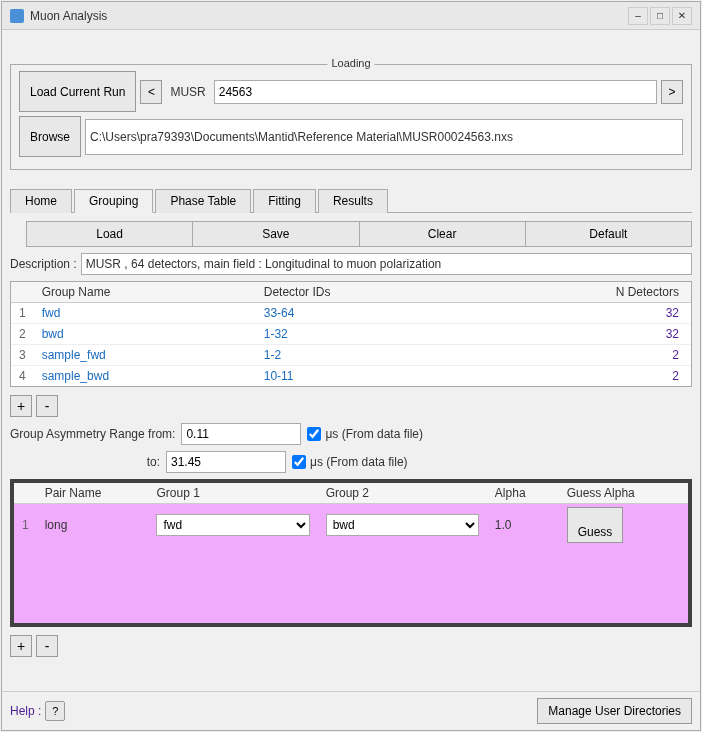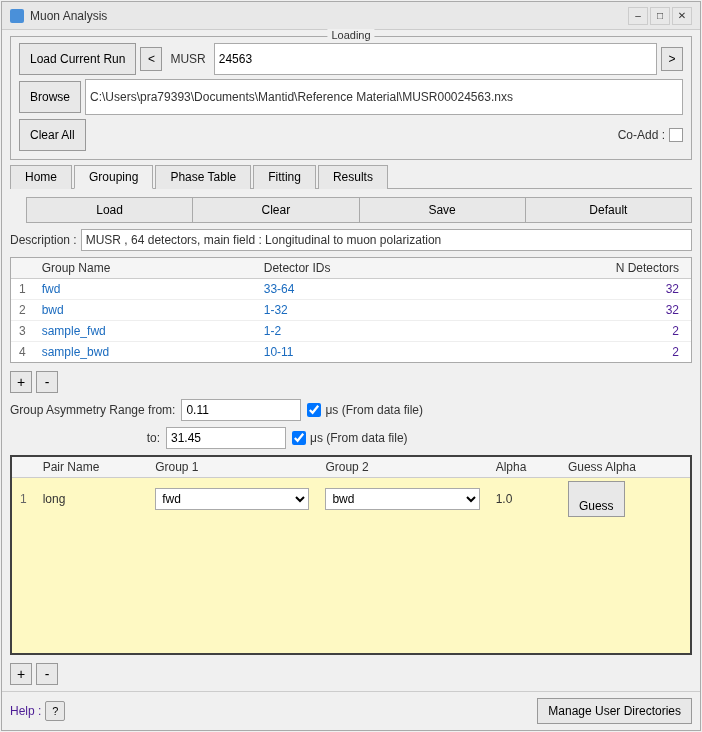--- a/index.html
+++ b/index.html
@@ -13,20 +13,21 @@
       width: 702px;
       height: 732px;
     }
     .window {
       width: 700px;
       height: 730px;
       background: #f0f0f0;
       border: 1px solid #aaa;
       display: flex;
       flex-direction: column;
+      gap: 28px;
     }
     .title-bar {
       background: #e8e8e8;
       border-bottom: 1px solid #ccc;
       padding: 4px 8px;
       display: flex;
       align-items: center;
       justify-content: space-between;
       height: 28px;
     }
@@ -91,39 +92,39 @@
       align-items: center;
       gap: 4px;
       margin-bottom: 4px;
     }
     .btn {
       background: #e8e8e8;
       border: 1px solid #999;
       padding: 3px 10px;
       cursor: pointer;
       font-size: 12px;
-      height: 32px;
+      height: 41px;
       display: flex;
       align-items: center;
       justify-content: center;
       white-space: nowrap;
     }
     .btn-small {
       width: 22px;
       height: 24px;
       padding: 0;
     }
     .musr-label {
       font-size: 12px;
       color: #333;
       padding: 0 4px;
     }
     .run-input {
       flex: 1;
-      height: 32px;
+      height: 24px;
       border: 1px solid #aaa;
       padding: 2px 4px;
       font-size: 12px;
       background: white;
     }
     .path-input {
       flex: 1;
       height: 36px;
       border: 1px solid #aaa;
       padding: 2px 4px;
@@ -146,21 +147,21 @@
       height: 14px;
       border: 1px solid #999;
       background: white;
       cursor: pointer;
     }
 
     
     .tabs {
       display: flex;
       border-bottom: 1px solid #aaa;
-      margin-top: 0;
+      margin-top: 14px;
     }
     .tab {
       padding: 4px 14px;
       border: 1px solid #aaa;
       border-bottom: none;
       background: #e8e8e8;
       cursor: pointer;
       font-size: 12px;
       margin-right: 2px;
       position: relative;
@@ -301,22 +302,22 @@
     .checkbox-label {
       display: flex;
       align-items: center;
       gap: 4px;
       font-size: 12px;
       color: #333;
     }
 
     
     .pair-table-container {
-      border: 2px solid #404040;
-      background: #fef9c3;
+      border: 4px solid #404040;
+      background: #f0abfc;
       flex: 1;
     }
     .pair-table {
       width: 100%;
       border-collapse: collapse;
       font-size: 12px;
     }
     .pair-table th {
       background: #f5f5f5;
       border-bottom: 1px solid #ccc;
@@ -414,27 +415,20 @@
         <button class="btn">Load Current Run</button>
         <button class="btn btn-small">&lt;</button>
         <span class="musr-label">MUSR</span>
         <input class="run-input" type="text" value="24563" style="">
         <button class="btn btn-small">&gt;</button>
       </div>
       <div class="loading-row">
         <button class="btn">Browse</button>
         <input class="path-input" type="text" value="C:\Users\pra79393\Documents\Mantid\Reference Material\MUSR00024563.nxs" style="">
       </div>
-      <div style="display:flex; justify-content:space-between; align-items:center;">
-        <button class="btn">Clear All</button>
-        <div class="coadd-row">
-          <span class="coadd-label">Co-Add :</span>
-          <div class="checkbox"></div>
-        </div>
-      </div>
     </div>
 
     <div class="tabs">
       <div class="tab">
         <span>Home</span>
       </div>
       <div class="tab active">
         <span>Grouping</span>
       </div>
       <div class="tab">
@@ -445,22 +439,22 @@
       </div>
       <div class="tab">
         <span>Results</span>
       </div>
     </div>
 
     <div class="tab-content">
 
       <div class="toolbar">
         <button class="toolbar-btn">Load</button>
+        <button class="toolbar-btn">Save</button>
         <button class="toolbar-btn">Clear</button>
-        <button class="toolbar-btn">Save</button>
         <button class="toolbar-btn">Default</button>
       </div>
 
       <div class="description-row">
         <span class="desc-label">Description :</span>
         <input class="desc-value" type="text" value="MUSR , 64 detectors, main field : Longitudinal to muon polarization" style="">
       </div>
 
       <div class="group-table-container">
         <table class="group-table">

